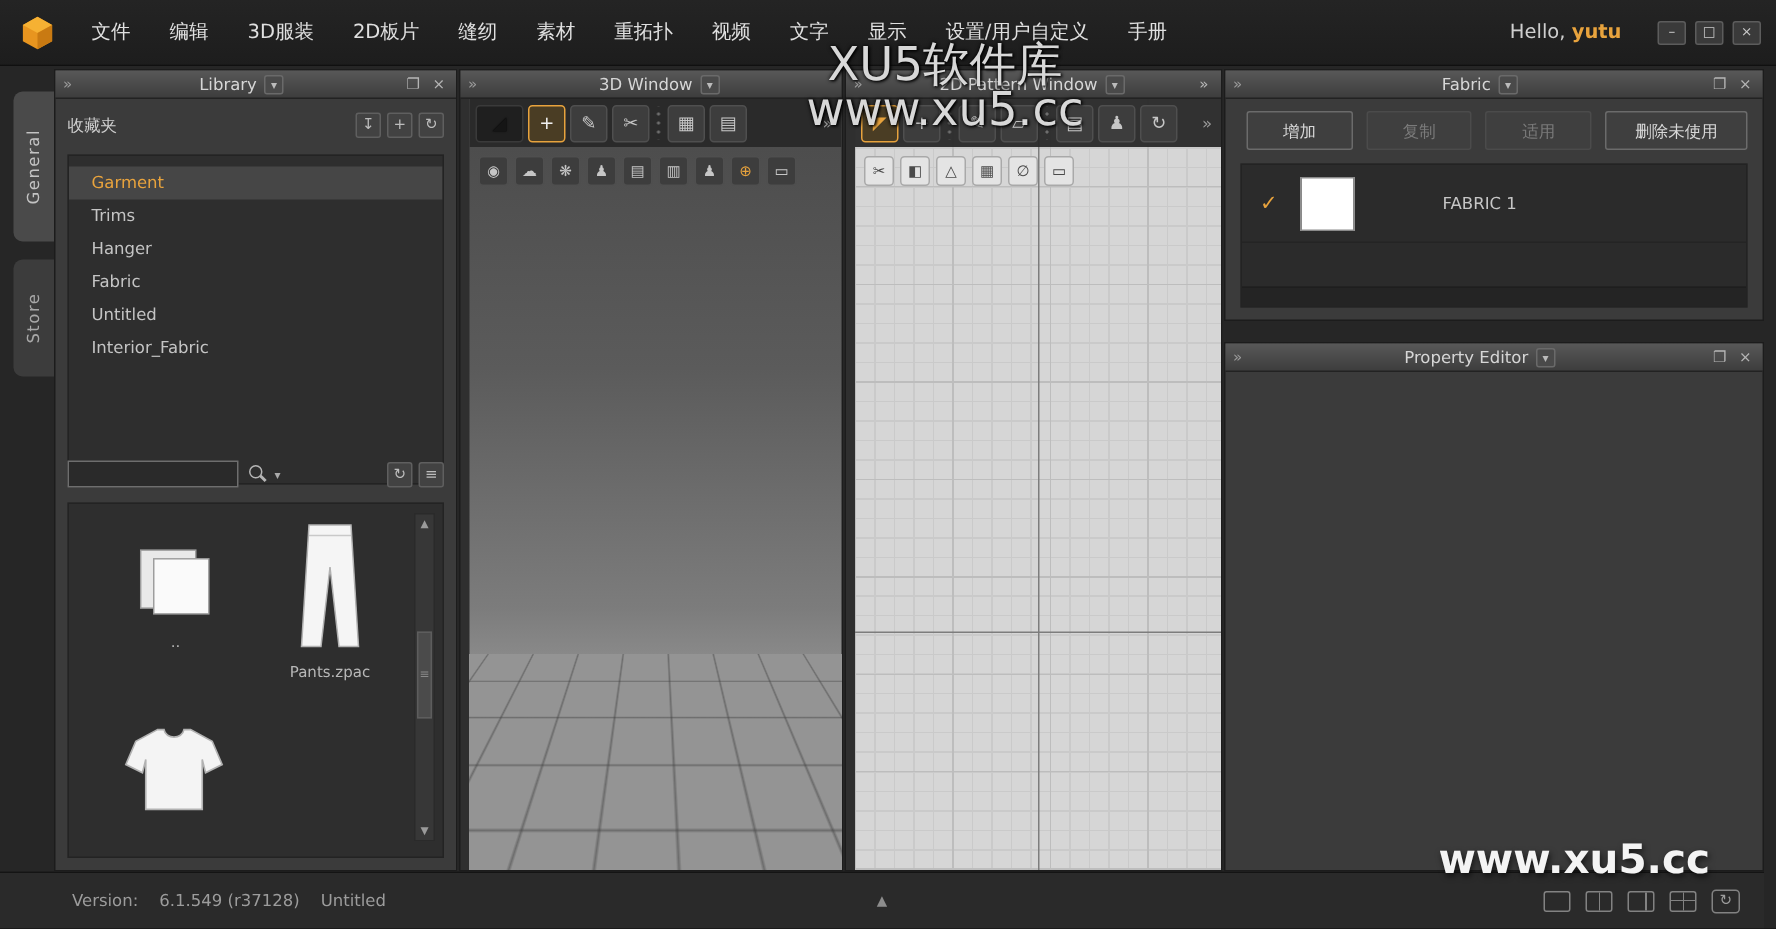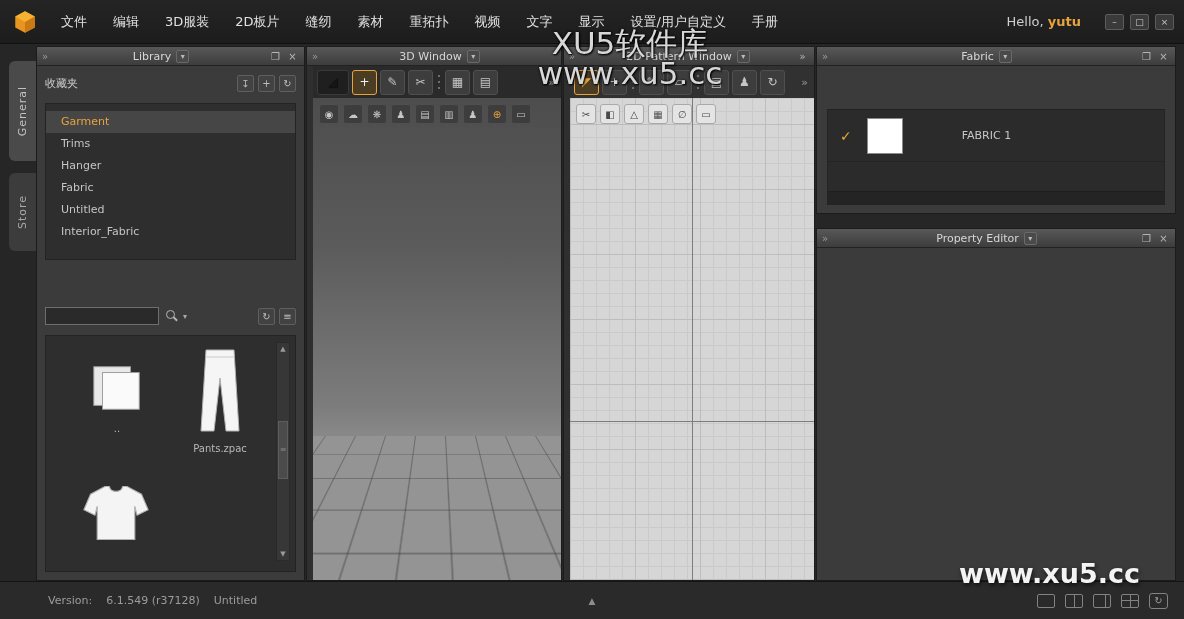--- a/index.html
+++ b/index.html
@@ -39,21 +39,21 @@
     font-size:8px; color:#bbb; display:flex; align-items:center; justify-content:center; }
   .phead .pright { display:flex; gap:4px; padding-right:5px; }
   .hicon { font-size:10px; color:#b5b5b5; width:13px; text-align:center; }
   
   .panel-lib { left:36px; top:46px; width:269px; bottom:38px; }
   .fav-row { position:absolute; left:8px; right:8px; top:25px; height:22px;
     display:flex; align-items:center; font-size:11px; color:#cfcfcf; }
   .fav-icons { margin-left:auto; display:flex; gap:4px; }
   .ibox { width:17px; height:17px; background:#424242; border:1px solid #5f5f5f; border-radius:2px;
     color:#bdbdbd; font-size:10px; display:flex; align-items:center; justify-content:center; }
-  .lib-list { position:absolute; left:8px; right:8px; top:56px; height:157px;
+  .lib-list { position:absolute; left:8px; right:8px; top:56px; height:220px;
     background:#2e2e2e; border:1px solid #232323; padding-top:7px; overflow:hidden; }
   .lib-item { height:22px; line-height:22px; padding-left:15px; font-size:11px; color:#c4c4c4; }
   .lib-item.active { background:#464646; color:#e8a33d; }
   .search-row { position:absolute; left:8px; right:8px; top:258px; height:22px;
     display:flex; align-items:center; gap:5px; }
   .search-input { width:114px; height:18px; background:#2a2a2a; border:1px solid #6e6e6e;
     color:#ddd; font-size:11px; padding:0 4px; font-family:inherit; }
   .mag { position:relative; width:14px; height:14px; }
   .mag::before { content:""; position:absolute; left:2px; top:1px; width:7px; height:7px;
     border:1.5px solid #b5b5b5; border-radius:50%; }
@@ -122,21 +122,21 @@
   .fabric-row { display:flex; align-items:center; height:52px; padding:0 12px; gap:15px;
     border-bottom:1px solid #242424; }
   .fcheck { color:#e8a33d; font-size:14px; font-weight:bold; }
   .fswatch { width:36px; height:36px; background:#fff; border:1px solid #8a8a8a; }
   .fname { font-size:11px; color:#c6c6c6;padding-left:44px; }
   .fabric-foot { position:absolute; left:0; right:0; bottom:0; height:13px;
     background:#242424; border-top:1px solid #1e1e1e; }
   
   .panel-prop { left:816px; top:228px; width:360px; bottom:38px; }
   
-  .statusbar { position:absolute; left:0; right:0; bottom:0; height:38px; background:#2a2a2a;
+  .statusbar { position:absolute; left:0; right:8px; bottom:0; height:38px; background:#2a2a2a;
     border-top:1px solid #141414; display:flex; align-items:center; font-size:11px; color:#9c9c9c; z-index:10; }
   .sb-left { margin-left:48px; display:flex; gap:14px; }
   .sb-center { position:absolute; left:50%; transform:translateX(-50%); color:#8d8d8d; font-size:9px; }
   .sb-right { margin-left:auto; margin-right:16px; display:flex; gap:10px; align-items:center; }
   .lic { width:18px; height:14px; border:1px solid #828282; border-radius:2px; }
   .lic.two  { background:linear-gradient(90deg,transparent 0 8px,#828282 8px 9px,transparent 9px); }
   .lic.side { background:linear-gradient(90deg,transparent 0 11px,#828282 11px 12px,transparent 12px); }
   .lic.quad { background:linear-gradient(90deg,transparent 0 8px,#828282 8px 9px,transparent 9px),
                          linear-gradient(0deg,transparent 0 6px,#828282 6px 7px,transparent 7px); }
   .lic-sync { width:19px; height:16px; border:1px solid #828282; border-radius:3px; color:#9c9c9c;
@@ -343,20 +343,26 @@
       <span class="collapse">»</span>
       <span class="ptitle-wrap">
         <span>Fabric</span>
         <span class="pdrop">▾</span>
       </span>
       <span class="pright">
         <span class="hicon">❐</span>
         <span class="hicon">×</span>
       </span>
     </div>
+    <div class="fabric-btns">
+      <div class="fbtn">增加</div>
+      <div class="fbtn disabled">复制</div>
+      <div class="fbtn disabled">适用</div>
+      <div class="fbtn wide">删除未使用</div>
+    </div>
     <div class="fabric-list">
       <div class="fabric-row">
         <span class="fcheck">✓</span>
         <span class="fswatch"></span>
         <span class="fname">FABRIC 1</span>
       </div>
       <div class="fabric-foot"></div>
     </div>
   </div>
 

